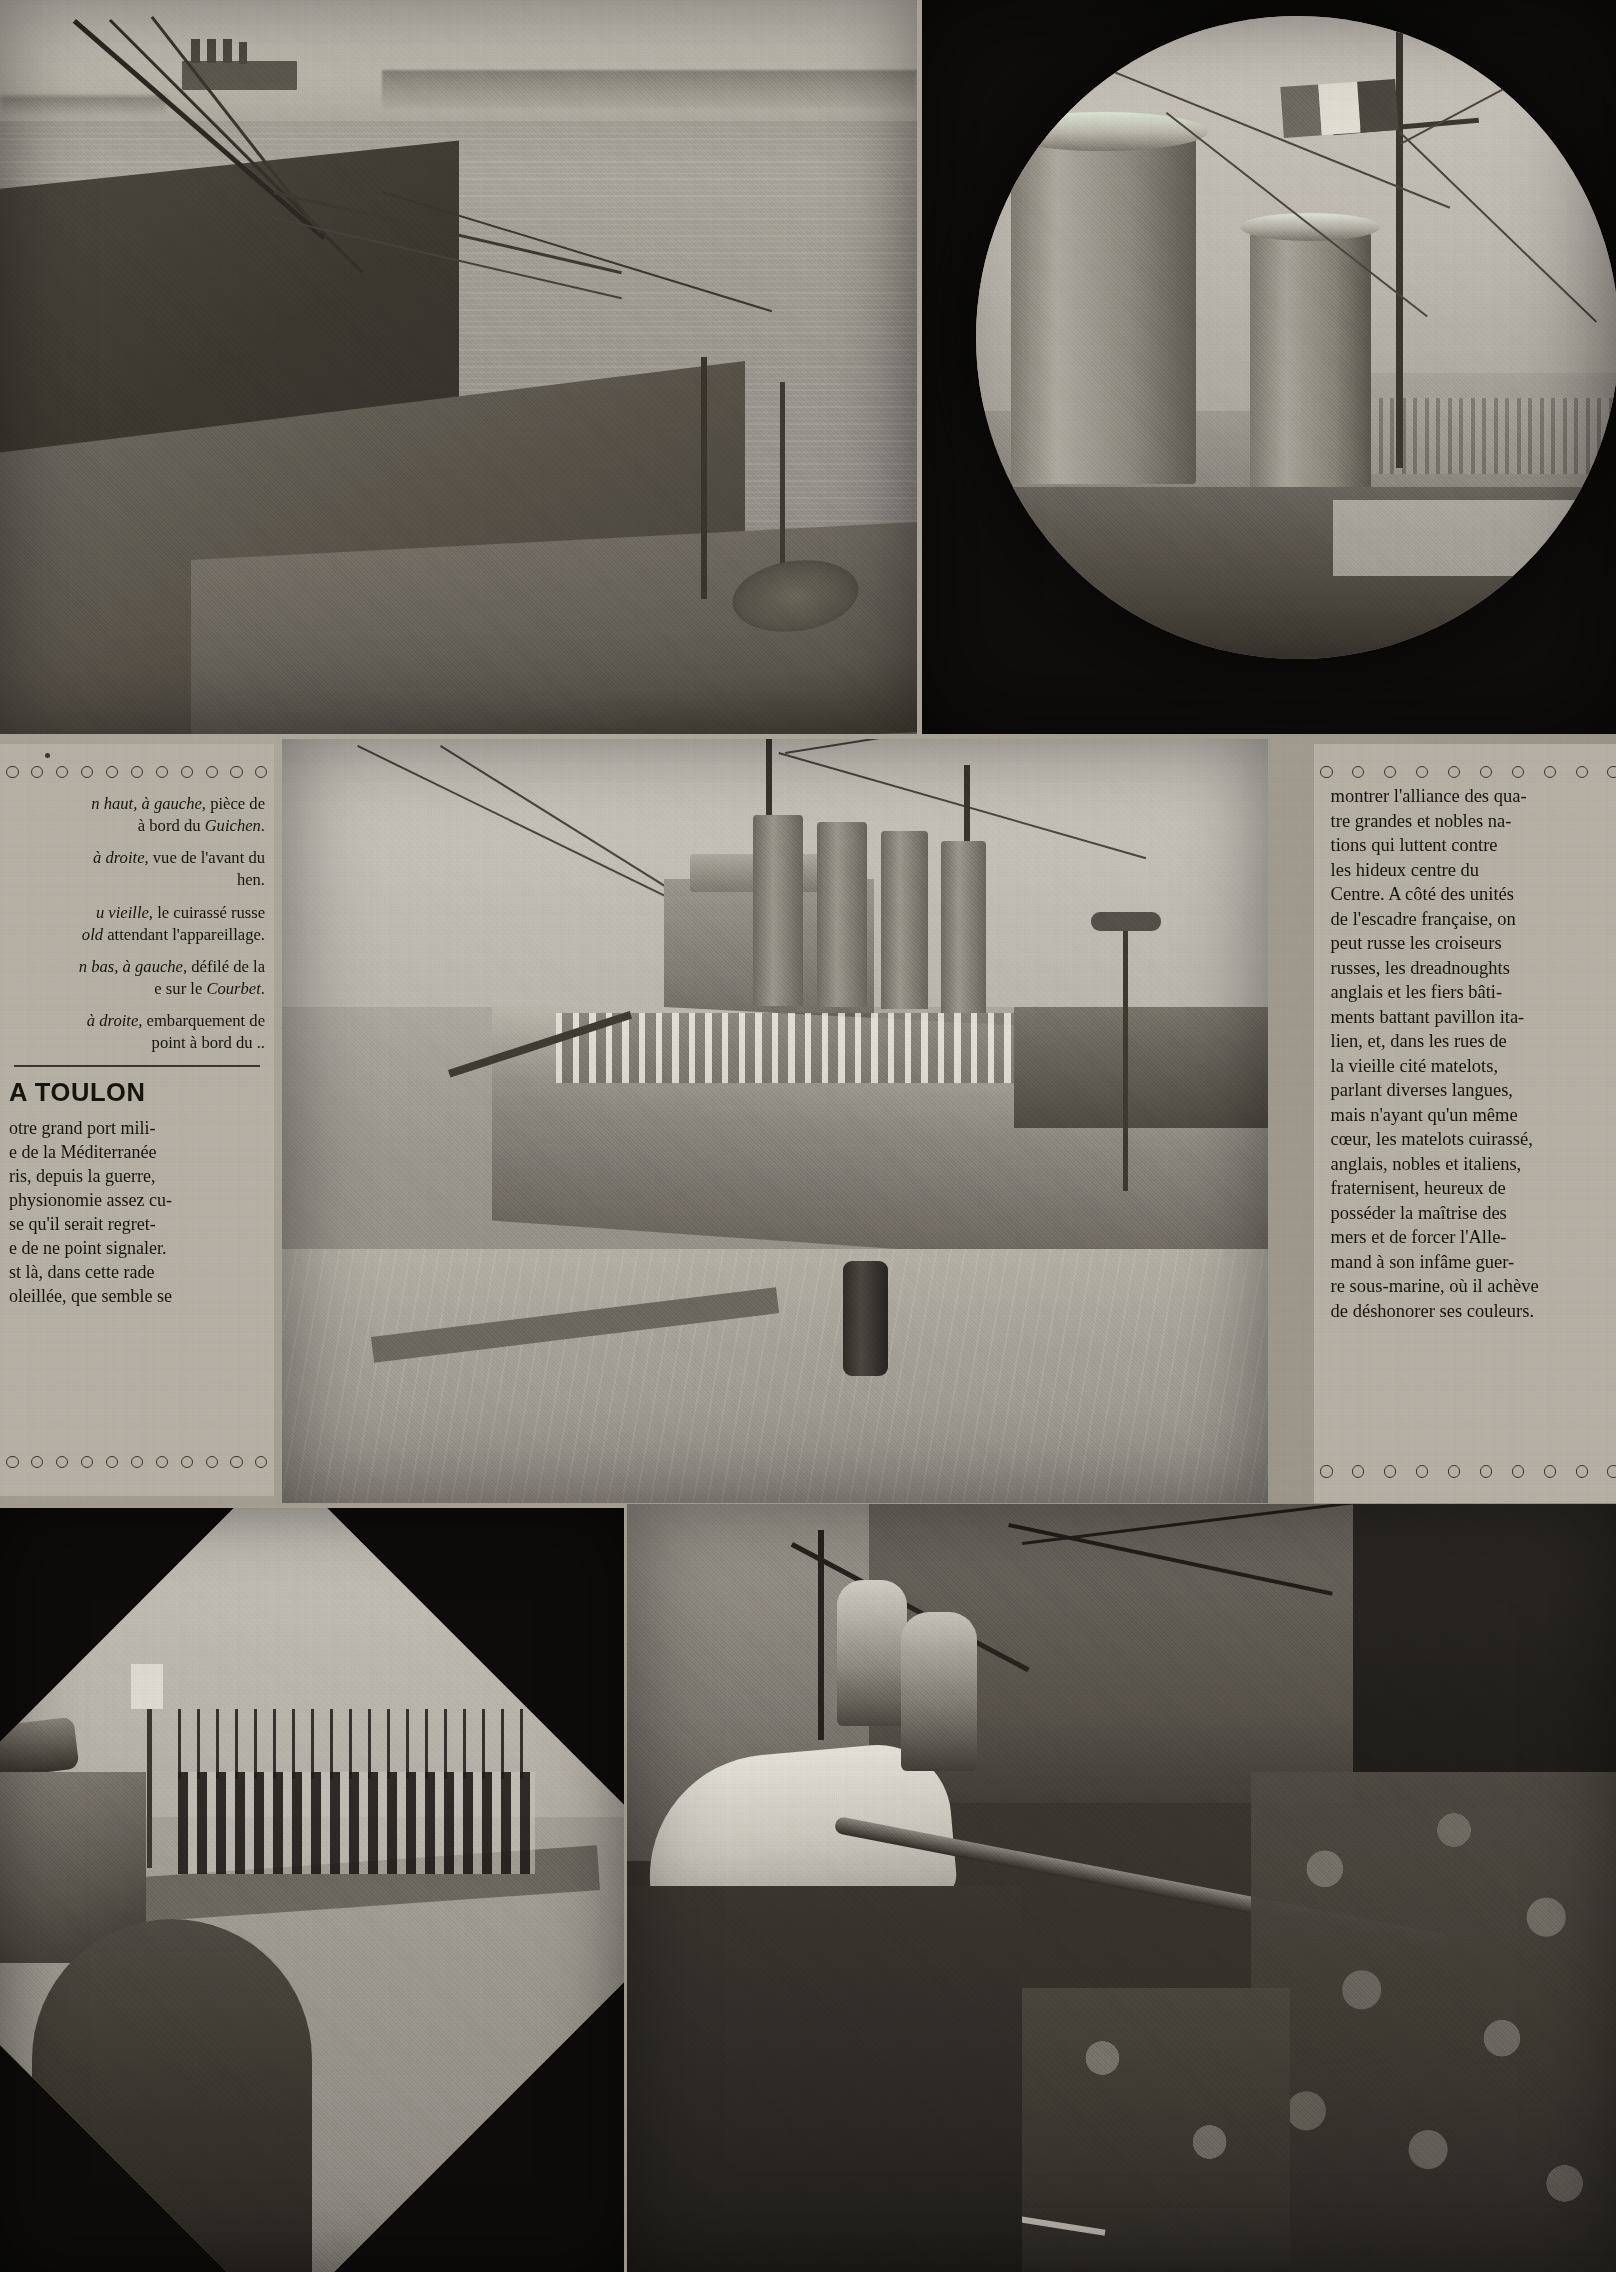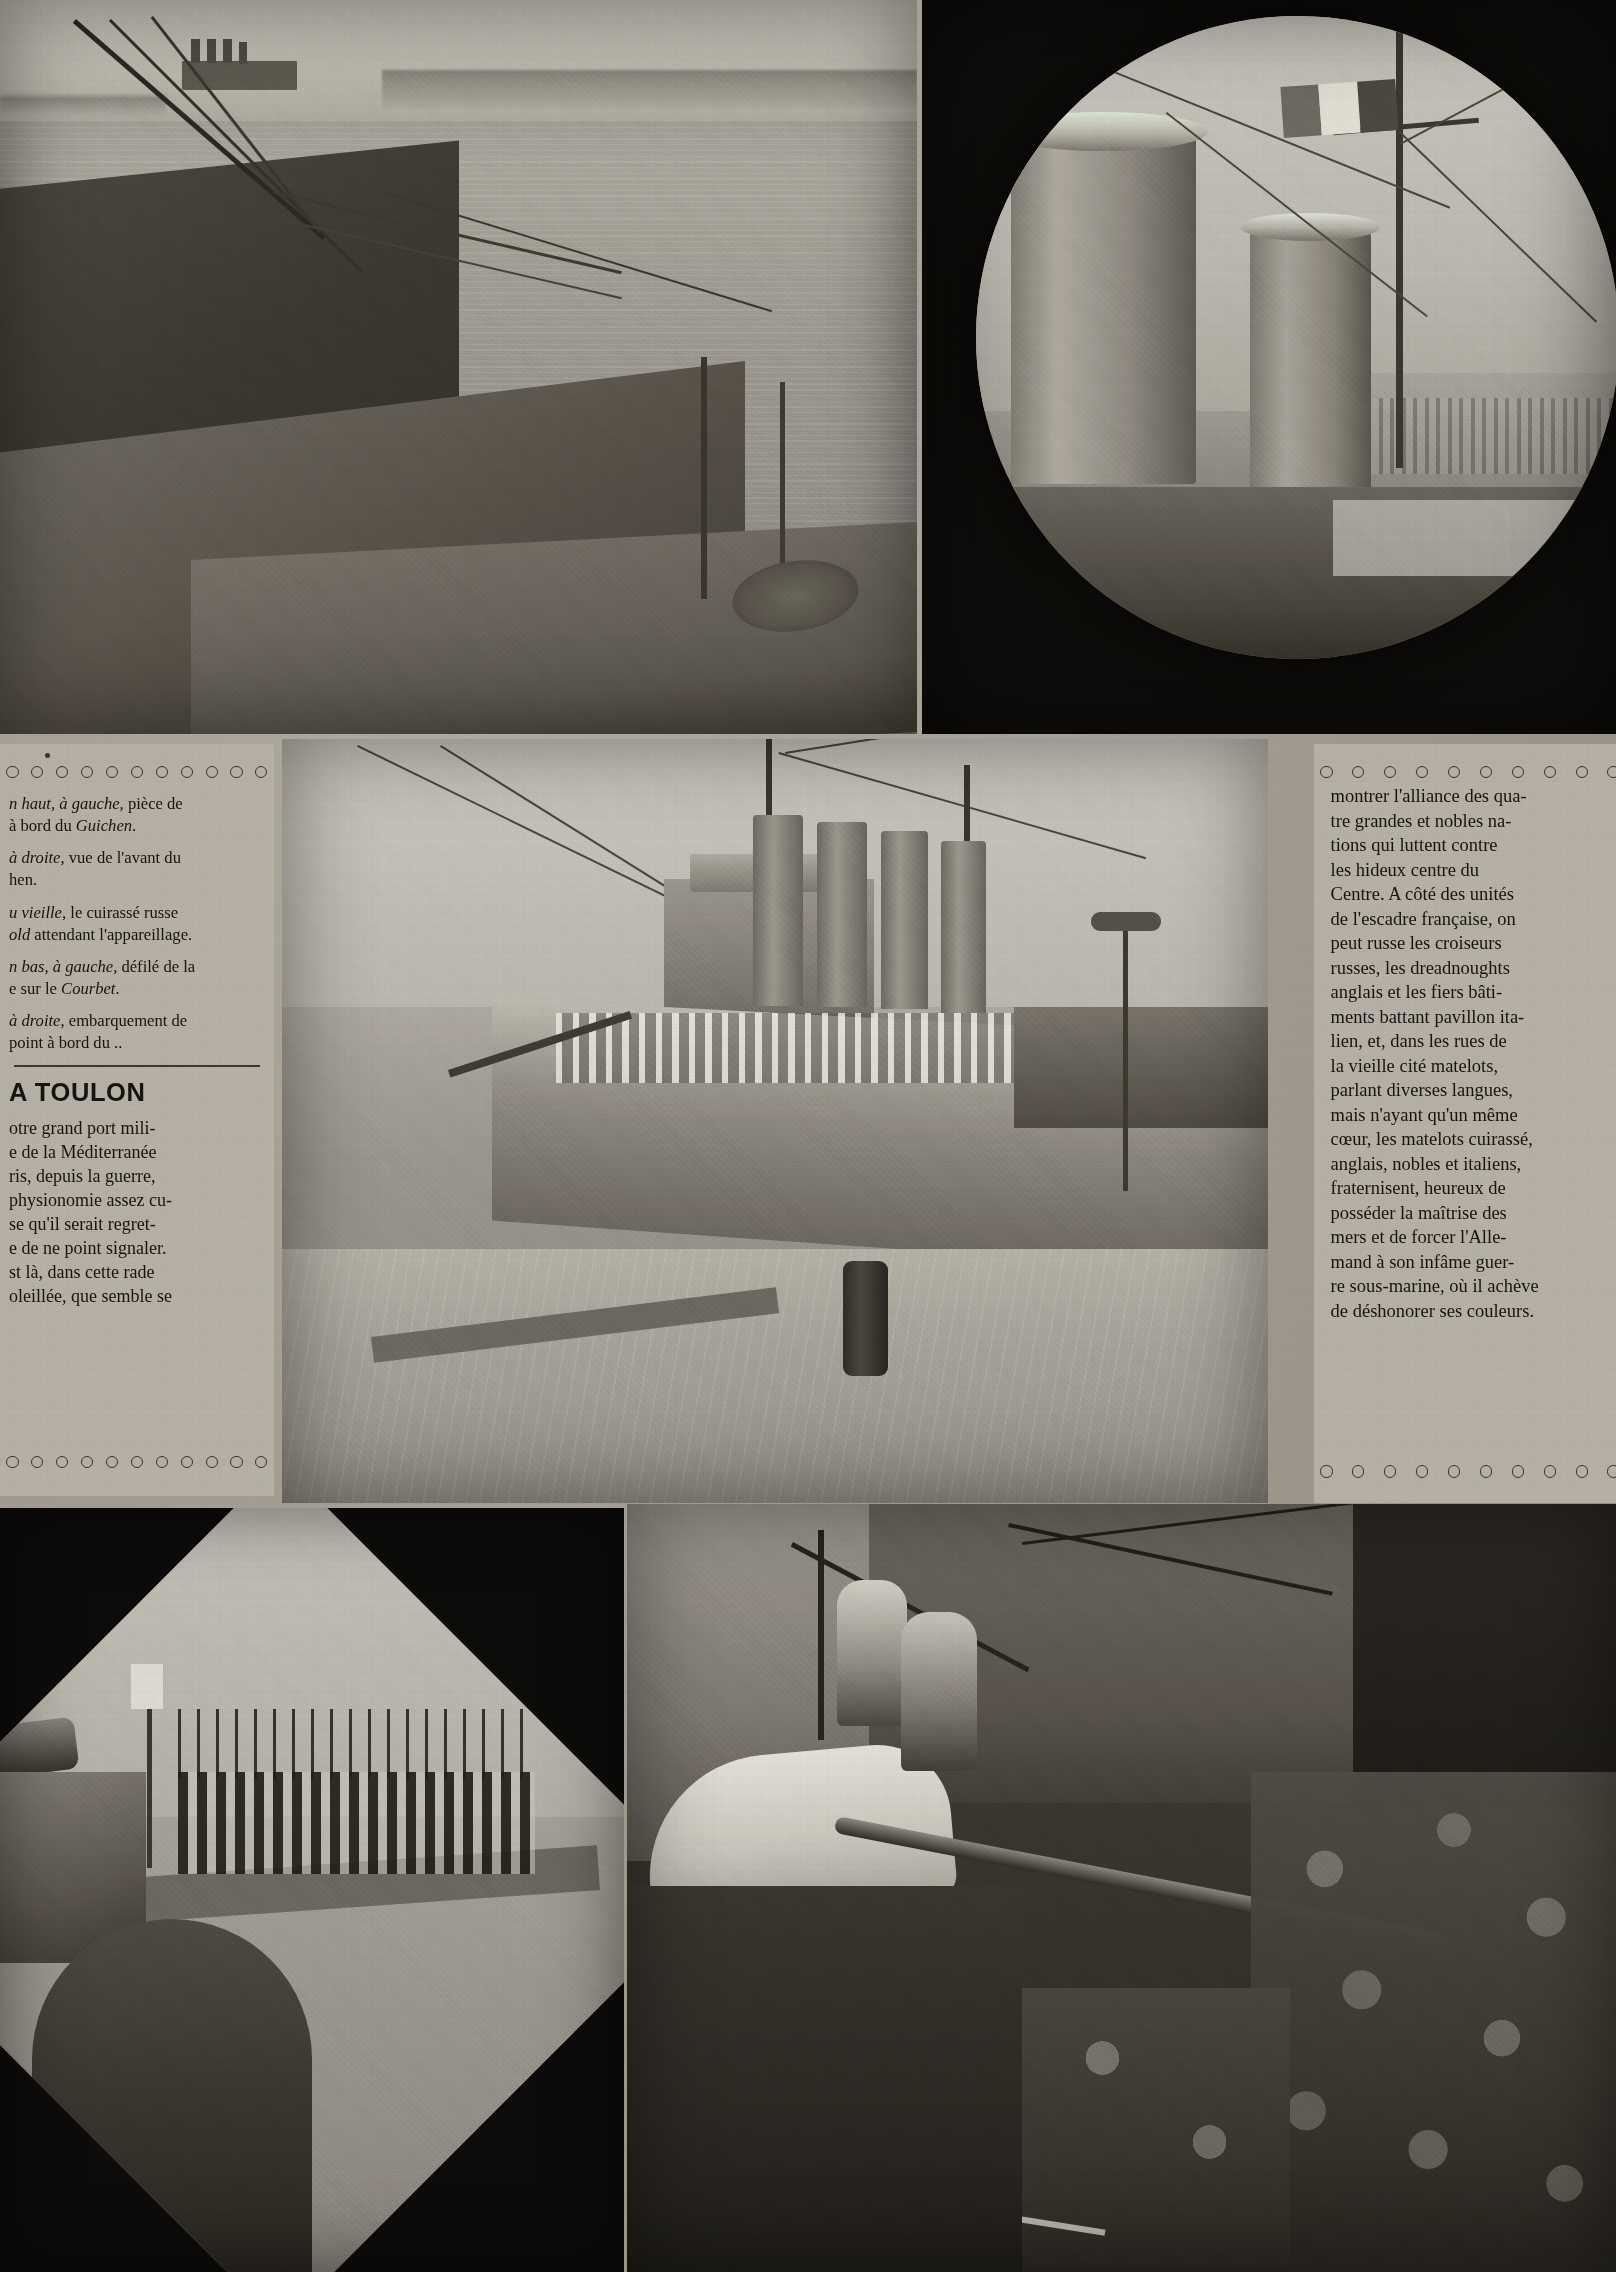--- a/index.html
+++ b/index.html
@@ -34,21 +34,21 @@
     color:#16140f;
   }
   .dotrow{
     display:flex;justify-content:space-between;align-items:center;
     padding:0 6.4px;margin:7.6px 0 6.4px 0;
   }
   .dotrow i{
     display:block;width:10.2px;height:10.2px;border:1.3px solid #3a352c;border-radius:50%;
   }
   .capt{
-    font-size:16.6px;line-height:22px;padding:0 9px;margin:0 0 10.2px 0;
+    font-size:16.6px;line-height:22px;padding:0 9px;margin:0 0 10.2px 0;text-align:right;
   }
   .capt em{font-style:italic;}
   .rule{height:1.3px;background:#3c372e;margin:11.5px 14px 11.5px 14px;}
   .head{
     font-family:"Liberation Sans", sans-serif;
     font-weight:bold;font-size:25.5px;letter-spacing:0.6px;
     padding:0 9px;margin:3.8px 0 9px 0;
   }
 </style>
 </head>

